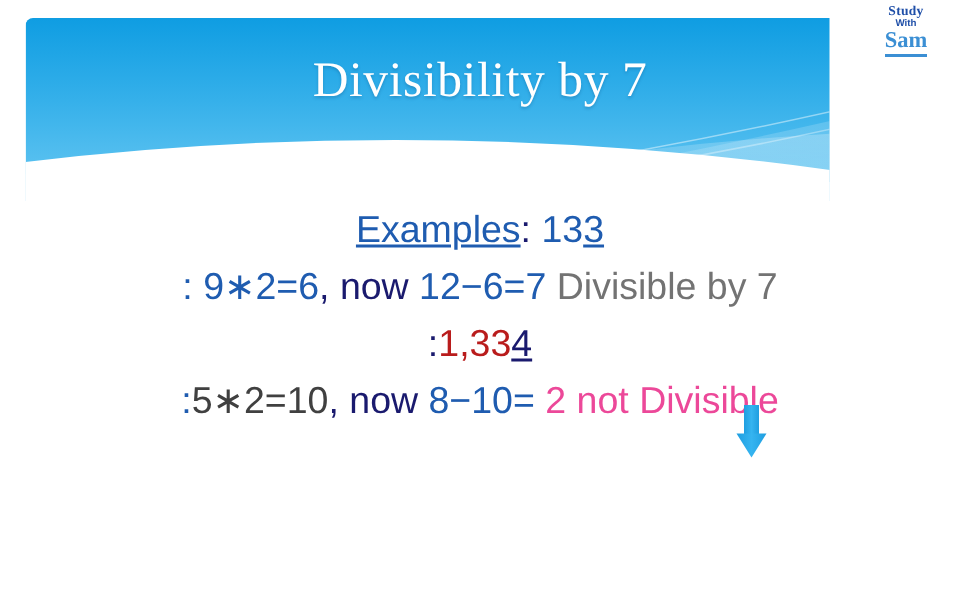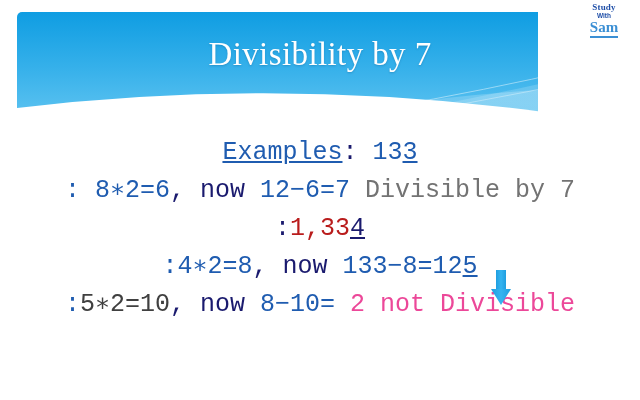--- a/index.html
+++ b/index.html
@@ -23,20 +23,21 @@
 
   
   .banner {
     position: absolute;
     left: 17px;
     top: 12px;
     width: 521px;
     height: 122px;
     overflow: hidden;
     border-top-left-radius: 5px;
+    padding-left: 15px;
   }
   .banner-svg {
     position: absolute;
     left: 0;
     top: 0;
     width: 606px;
     height: 122px;
     display: block;
   }
   .banner-title {
@@ -103,21 +104,21 @@
     line-height: 1.05;
   }
 
   
   .body-text {
     position: absolute;
     left: 0;
     top: 134px;
     width: 640px;
     text-align: center;
-    font-family: Liberation Mono, monospace;
+    font-family: Liberation Sans, sans-serif;
   }
   .line {
     font-size: 25px;
     line-height: 38px;
     white-space: nowrap;
     position: relative;
   }
 
   .line-1 { }
   .line-2 { }
@@ -175,23 +176,22 @@
   <div class="logo">
     <div class="logo-inner">
       <div class="logo-study" style="color: rgb(31, 79, 168);">Study</div>
       <div class="logo-with" style="color: rgb(31, 79, 168);">With</div>
       <div class="logo-sam" style="color: rgb(59, 143, 212); border-bottom-color: rgb(59, 143, 212);">Sam</div>
     </div>
   </div>
 
   <div class="body-text">
     <div class="line line-1"><span style="color: rgb(31, 92, 176); text-decoration: underline;">Examples</span><span style="color: rgb(26, 26, 110);">: </span><span style="color: rgb(31, 92, 176);">13</span><span style="color: rgb(31, 92, 176); text-decoration: underline;">3</span></div>
-    <div class="line line-2"><span style="color: rgb(31, 92, 176);">: </span><span style="color: rgb(31, 92, 176);">8∗2=6</span><span style="color: rgb(26, 26, 110);">, </span><span style="color: rgb(26, 26, 110);">now </span><span style="color: rgb(31, 92, 176);">12−6=7</span><span style="color: #737373;">  Divisible by 7</span></div>
+    <div class="line line-2"><span style="color: rgb(31, 92, 176);">: </span><span style="color: rgb(31, 92, 176);">9∗2=6</span><span style="color: rgb(26, 26, 110);">, </span><span style="color: rgb(26, 26, 110);">now </span><span style="color: rgb(31, 92, 176);">12−6=7</span><span style="color: #737373;">  Divisible by 7</span></div>
     <div class="line line-3"><span style="color: rgb(26, 26, 110);">:</span><span style="color: #b91c1c;">1,33</span><span style="color: rgb(26, 26, 110); text-decoration: underline;">4</span></div>
-    <div class="line line-4"><span style="color: rgb(31, 92, 176);">:</span><span style="color: rgb(31, 92, 176);">4∗2=8</span><span style="color: rgb(26, 26, 110);">, </span><span style="color: rgb(26, 26, 110);">now </span><span style="color: rgb(31, 92, 176);">133−8=12</span><span style="color: rgb(31, 92, 176); text-decoration: underline;">5</span></div>
     <div class="line line-5"><span style="color: rgb(31, 92, 176);">:</span><span style="color: #404040;">5∗2=10</span><span style="color: rgb(26, 26, 110);">, </span><span style="color: rgb(26, 26, 110);">now </span><span style="color: rgb(31, 92, 176);">8−10=</span><span style="color: #ec4899;"> 2 not Divisible</span></div>
   </div>
 
   <div class="arrow-wrap">
     <svg width="22" height="36" viewBox="0 0 22 36">
       <defs>
         <linearGradient id="arrGrad" x1="0" y1="0" x2="1" y2="0">
           <stop offset="0%" stop-color="#1f9ee0"></stop>
           <stop offset="50%" stop-color="#35b4f0"></stop>
           <stop offset="100%" stop-color="#1f9ee0"></stop>

